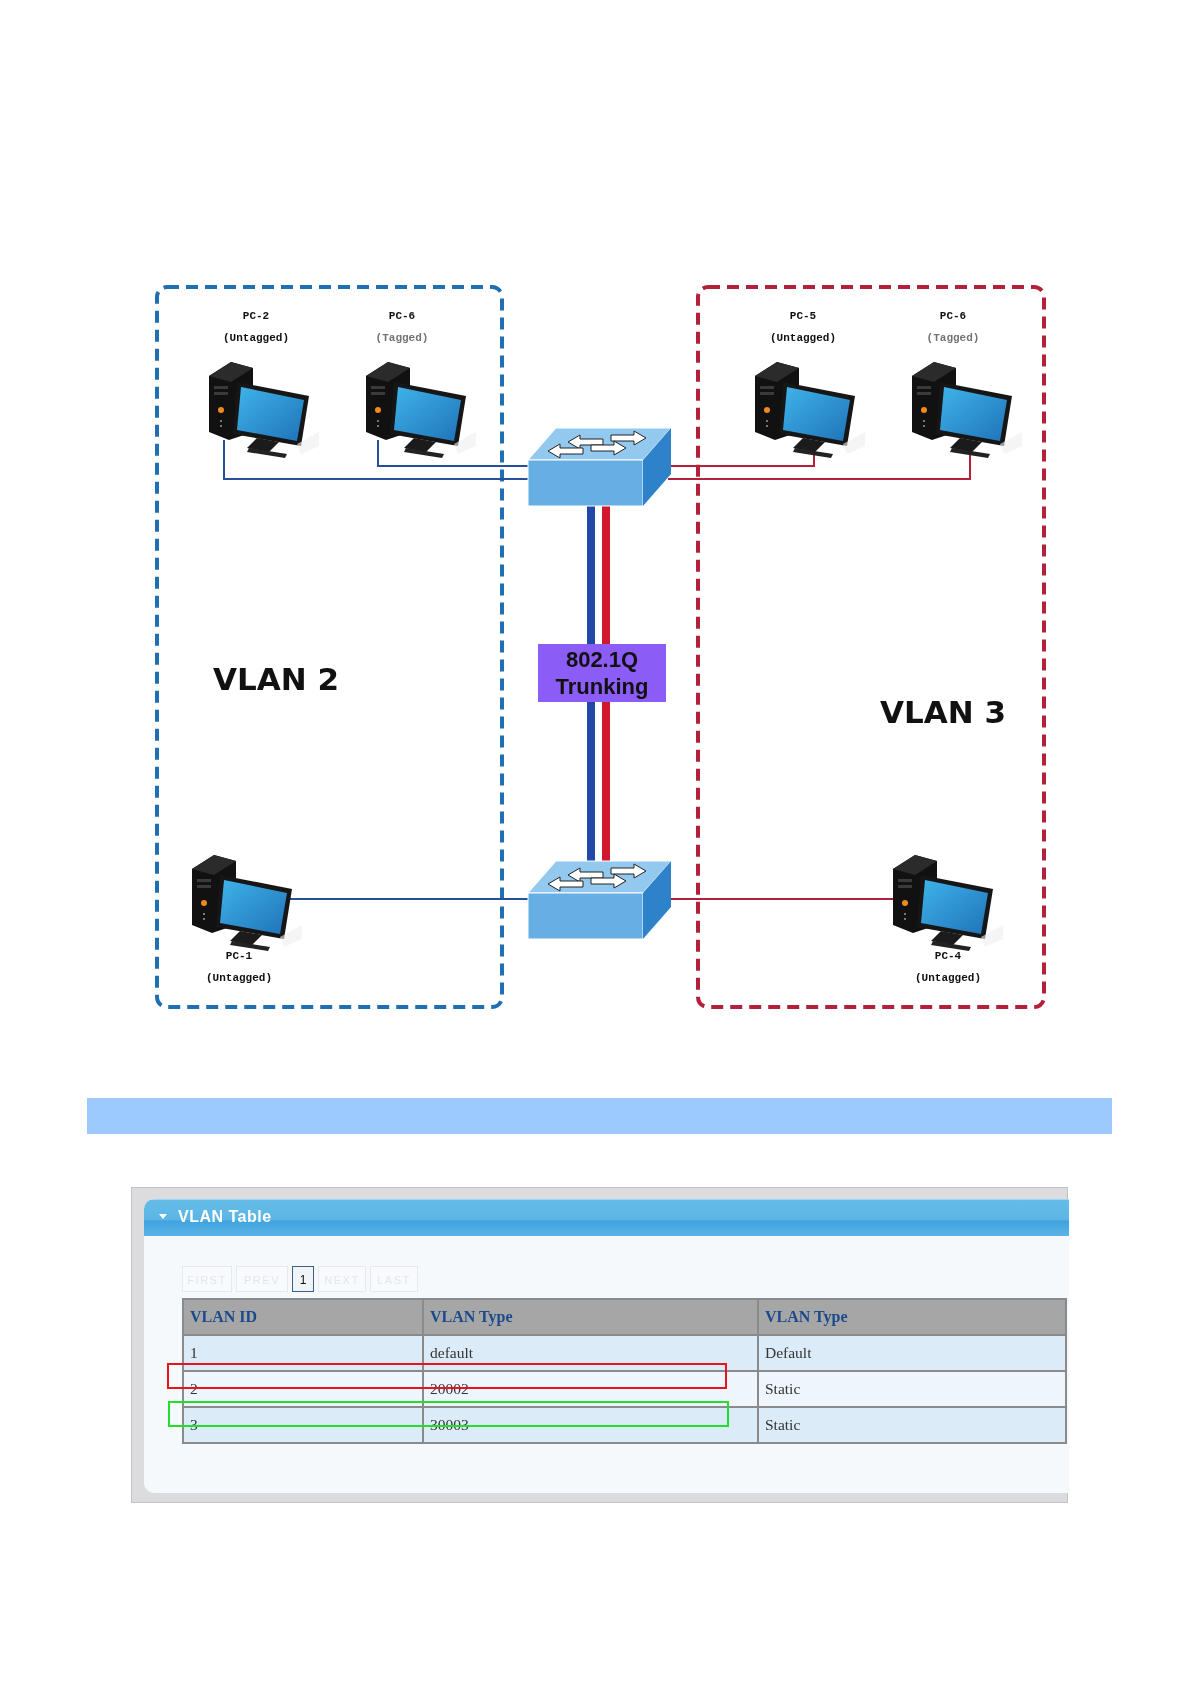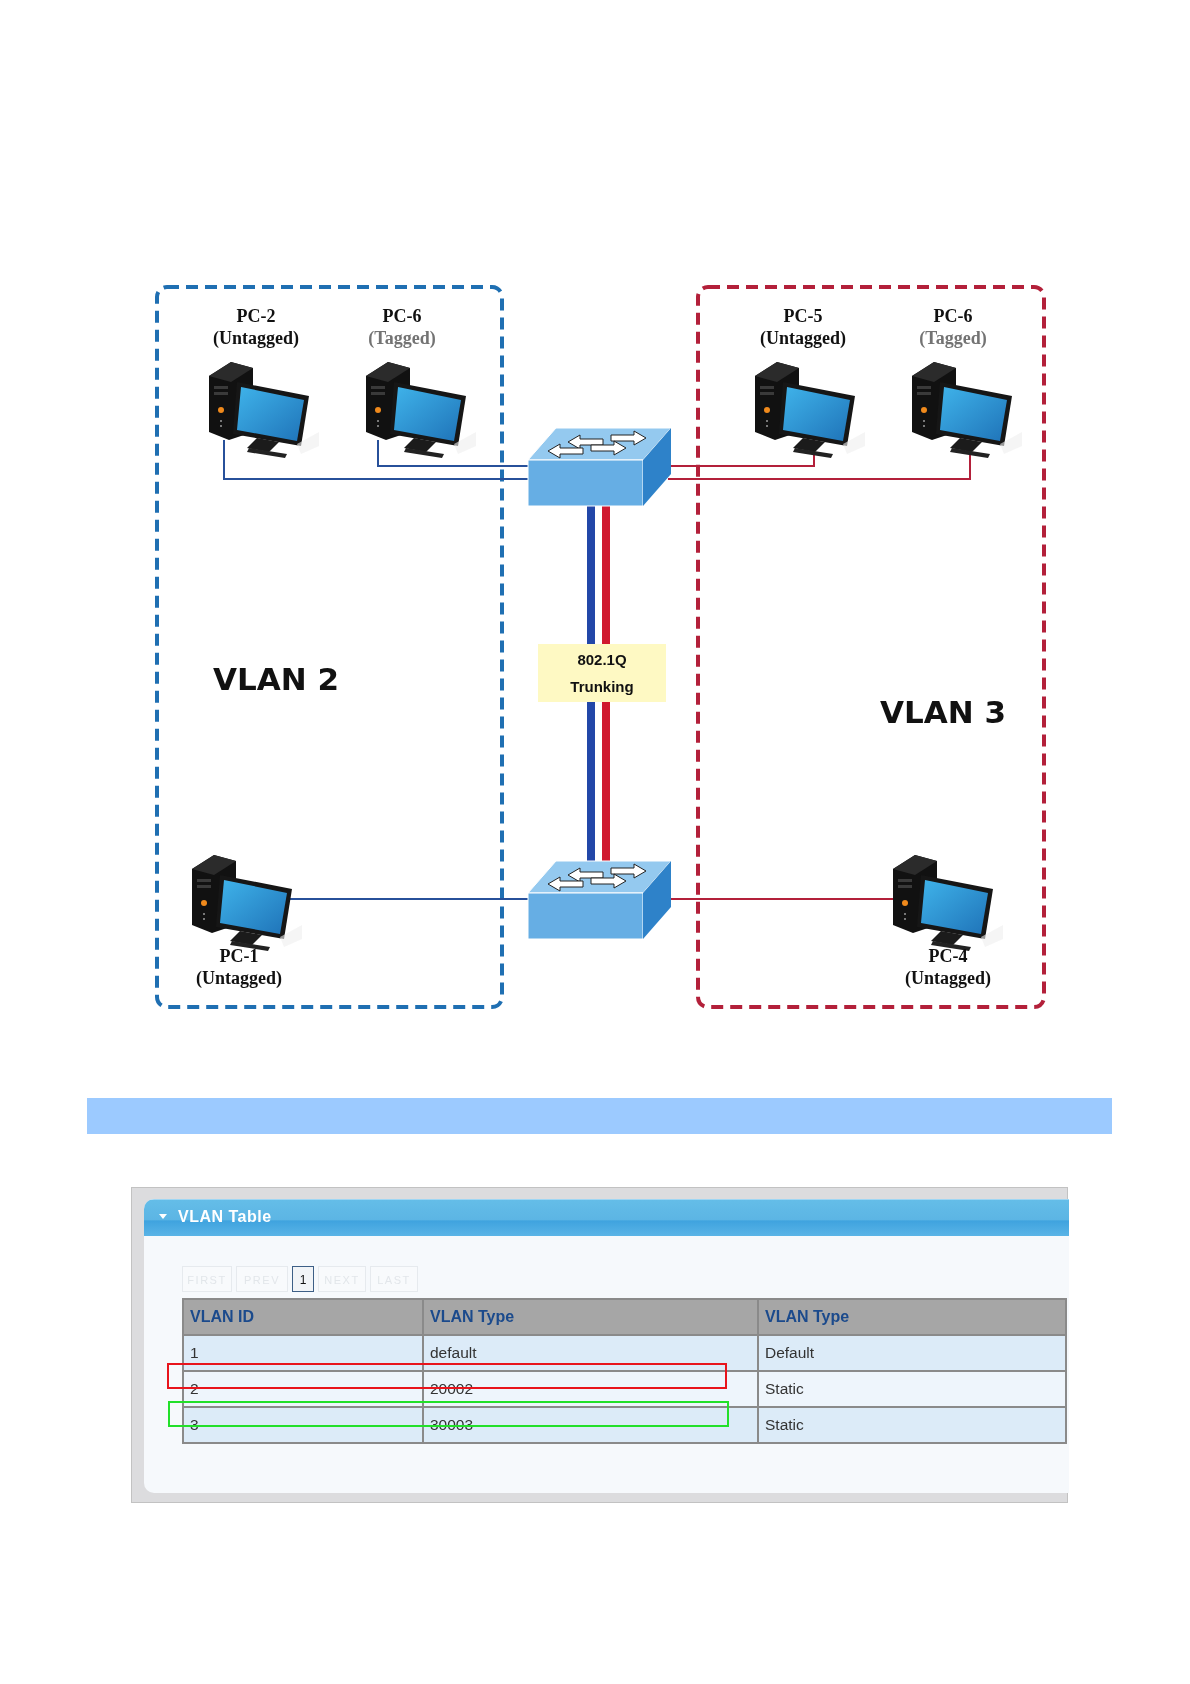--- a/index.html
+++ b/index.html
@@ -1,30 +1,30 @@
 <!DOCTYPE html>
 <html><head>
 <meta charset="utf-8">
 <style>
   html, body { margin:0; padding:0; background:#ffffff; }
   body { width:1190px; height:1684px; position:relative; overflow:hidden; font-family:"DejaVu Sans", sans-serif; }
   #diagram { position:absolute; left:0; top:0; width:1190px; height:1060px; }
-  .lbl { position:absolute; font-family:Liberation Serif, serif; font-weight:bold; font-size:18px; color:#111; text-align:center; line-height:22px; white-space:nowrap; }
+  .lbl { position:absolute; font-family:Liberation Mono, monospace; font-weight:bold; font-size:11px; color:#111; text-align:center; line-height:22px; white-space:nowrap; }
   .lbl .tag { color:#737373; }
   .vlan-lbl { position:absolute; font-family:"DejaVu Sans", sans-serif; font-weight:bold; font-size:31px; color:#111; white-space:nowrap; }
-  .trunk-lbl { position:absolute; font-family:"Liberation Sans", sans-serif; font-weight:bold; font-size:15px; color:#111; text-align:center; line-height:27px; background:#fef9c3; padding:2px 4px; }
+  .trunk-lbl { position:absolute; font-family:"Liberation Sans", sans-serif; font-weight:bold; font-size:22px; color:#111; text-align:center; line-height:27px; background:#8b5cf6; padding:2px 4px; }
   #band { position:absolute; left:87px; top:1098px; width:1025px; height:36px; background:#9ccaff; }
   #panel { position:absolute; left:131px; top:1187px; width:937px; height:316px; background:#dcdcde; border:1px solid #c2c2c2; box-sizing:border-box; }
   #panel-inner { position:absolute; left:12px; top:11px; width:925px; height:294px; background:#f6f9fc; border-radius:10px 0 0 10px; overflow:hidden; }
   #panel-header { position:absolute; left:0; top:0; width:100%; height:36px; background:linear-gradient(#64bde8 0%, #5cb5e4 55%, #3fa3df 58%, #5ab4e6 100%); border-top:1px solid #9fd6f3; }
   #panel-title { position:absolute; left:34px; top:8px; color:#ffffff; font-family:"Liberation Sans", sans-serif; font-weight:bold; font-size:16px; letter-spacing:0.5px; }
   #panel-caret { position:absolute; left:15px; top:14px; width:0; height:0; border-left:4px solid transparent; border-right:4px solid transparent; border-top:5px solid #fff; }
   .pg { position:absolute; top:67px; height:26px; border:1px solid #e6eaee; background:#f8fafc; color:#e2e6ea; font-family:"Liberation Sans", sans-serif; font-size:11px; line-height:26px; text-align:center; letter-spacing:1.5px; box-sizing:border-box; }
   .pg.active { border:1px solid #3d5f86; background:#f1f4f7; color:#111; letter-spacing:0; font-size:12px; }
-  #vtable { position:absolute; left:38px; top:99px; width:885px; border-collapse:collapse; font-family:Liberation Sans, sans-serif; }
+  #vtable { position:absolute; left:38px; top:99px; width:885px; border-collapse:collapse; font-family:Liberation Serif, serif; }
   #vtable th { background:#a6a6a6; color:#1b4a8c; font-weight:bold; font-size:16px; text-align:left; padding:0 6px; height:34px; border:2px solid #8a8a8a; }
   #vtable td { font-size:15.5px; color:#333; padding:0 6px; height:34px; border:2px solid #8a8a8a; }
   #vtable tr.odd td { background:#dcebf8; }
   #vtable tr.even td { background:#eef5fc; }
   .hl { position:absolute; box-sizing:border-box; border:2px solid; pointer-events:none; }
 </style>
 </head>
 <body>
 
 <svg id="diagram" viewBox="0 0 1190 1060" xmlns="http://www.w3.org/2000/svg">

